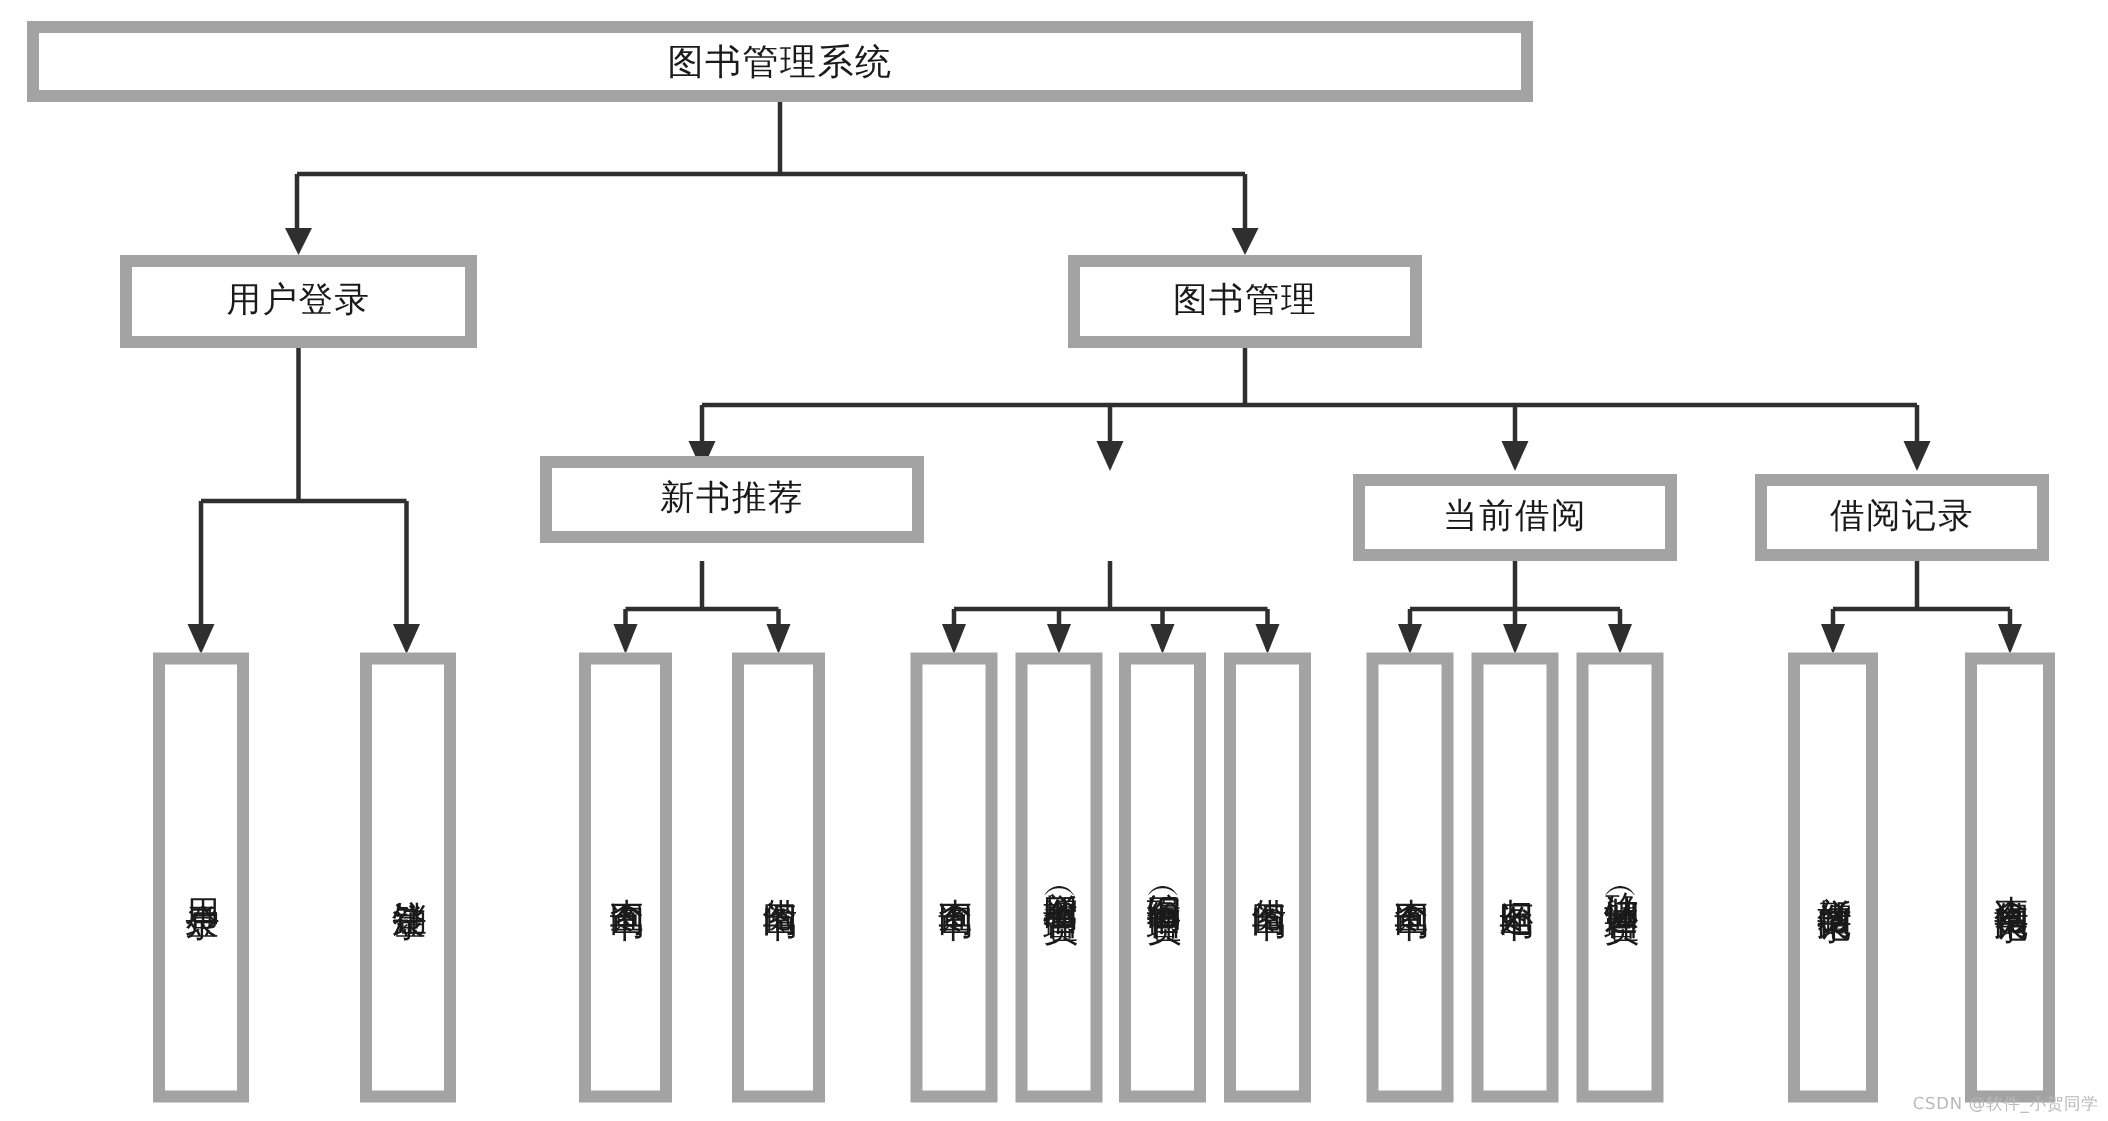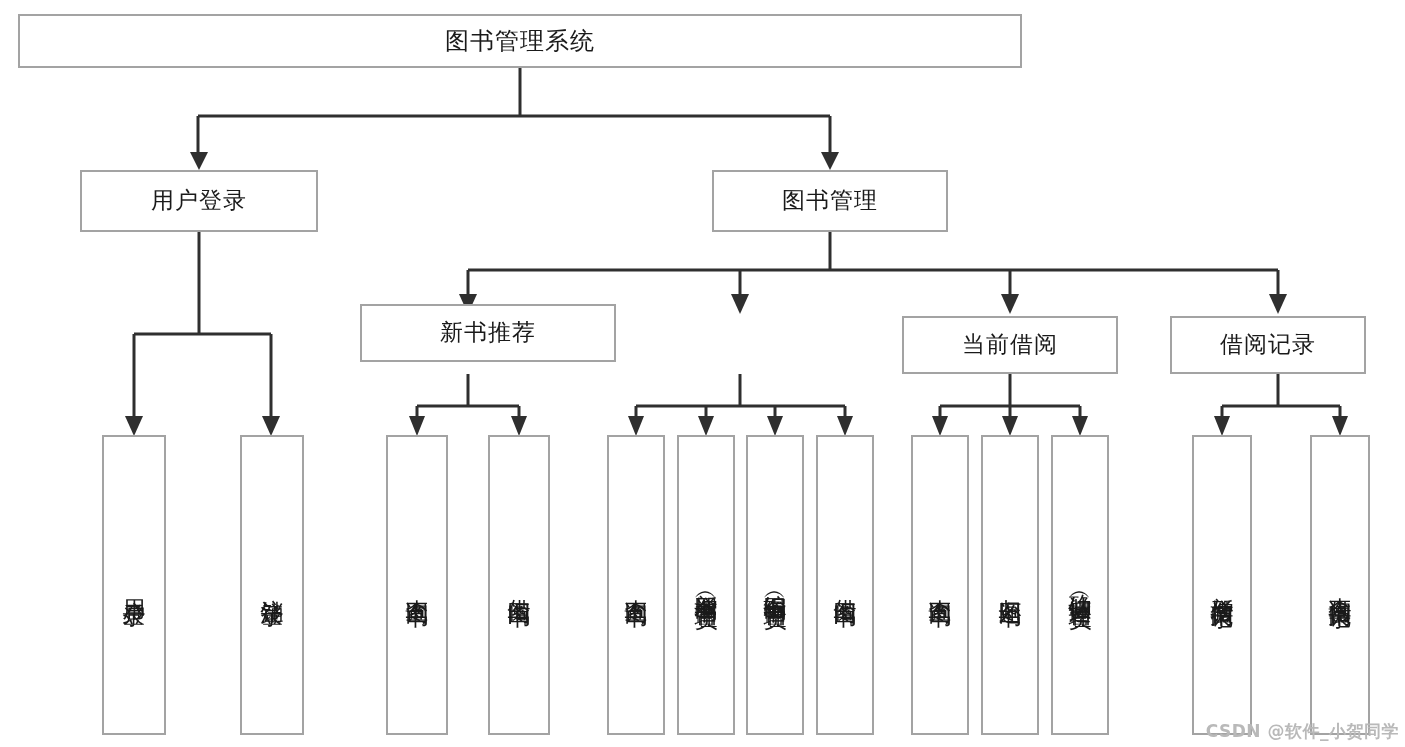--- a/index.html
+++ b/index.html
@@ -23,21 +23,21 @@
     left: 0;
     top: 0;
     width: 1405px;
     height: 747px;
     pointer-events: none;
   }
   .node {
     position: absolute;
     box-sizing: border-box;
     background: #ffffff;
-    border: 2px solid #a3a3a3;
+    border: 8px solid #a3a3a3;
     display: flex;
     align-items: center;
     justify-content: center;
     color: #1a1a1a;
   }
   .node.horiz {
     font-size: 23px;
     letter-spacing: 1px;
     line-height: 1.1;
   }
@@ -55,26 +55,25 @@
     white-space: normal;
     text-align: center;
   }
   #root-node {
     font-size: 24px;
   }
   #watermark {
     position: absolute;
     right: 6px;
     bottom: 4px;
-    font-size: 17px;
+    font-size: 11px;
     color: #b9b9b9;
     letter-spacing: 0.5px;
     white-space: nowrap;
     user-select: none;
-    font-weight: bold;
   }
 </style>
 </head>
 <body>
 
 <div id="canvas">
 
   <svg id="wires" viewBox="0 0 1405 747" xmlns="http://www.w3.org/2000/svg">
     <g fill="none" stroke="#2f2f2f" stroke-width="3">
 

